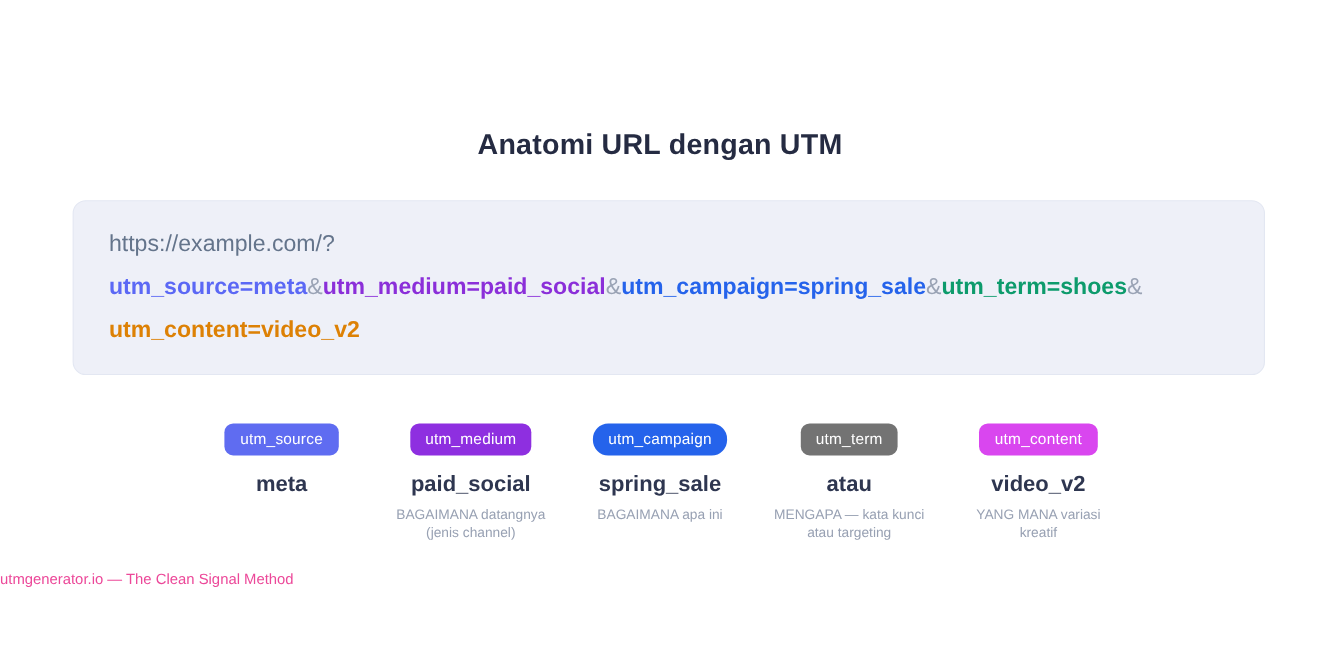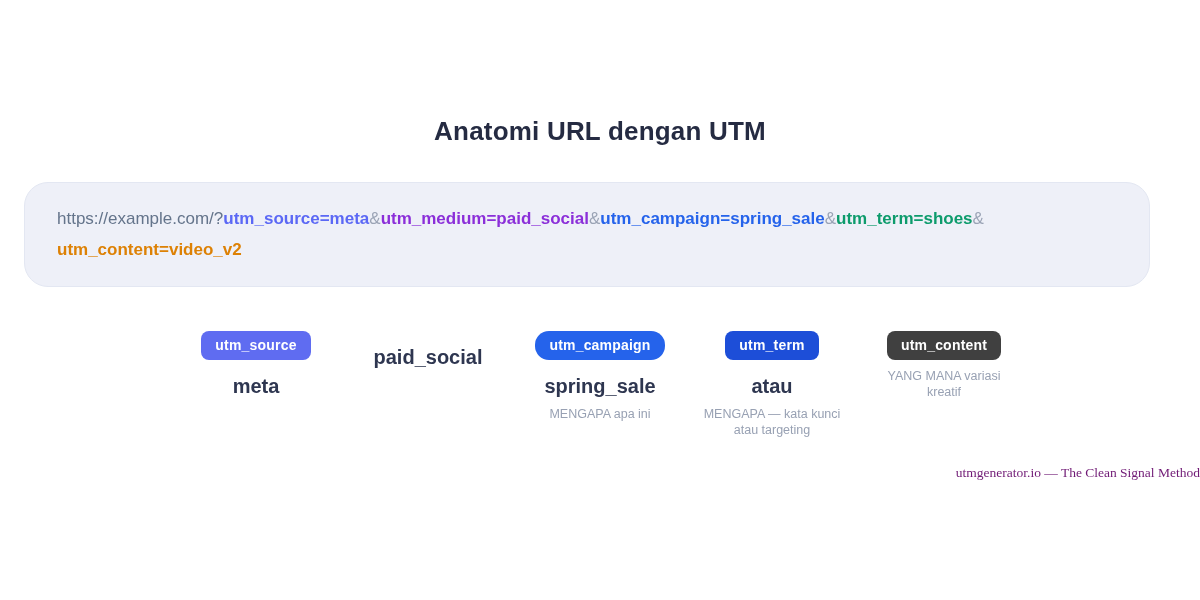--- a/index.html
+++ b/index.html
@@ -15,69 +15,68 @@
   }
   .title {
     padding-top: 116px;
     text-align: center;
     font-size: 26px;
     font-weight: 700;
     color: #252b42;
     letter-spacing: 0.2px;
   }
   .url-bar {
-    margin: 35px 50px 0 24px;
+    margin: 35px 50px 0 66px;
     padding: 20px 32px;
     background: #eef0f8;
     border: 1px solid #e3e7f2;
-    border-radius: 24px;
-    font-size: 17px;
+    border-radius: 12px;
+    font-size: 21px;
     line-height: 1.85;
     color: #64748b;
     word-break: break-word;
   }
   .seg { white-space: pre-wrap; }
   .seg.param { font-weight: 700; }
   .columns {
     margin-top: 44px;
     display: flex;
     justify-content: center;
   }
   .col {
     width: 172px;
     text-align: center;
   }
   .badge {
     display: inline-block;
     color: #ffffff;
     font-size: 14px;
-    font-weight: 700;
+    font-weight: 400;
     padding: 6px 14px 7px 14px;
     border-radius: 8px;
     letter-spacing: 0.2px;
   }
   .value {
     margin-top: 15px;
     font-size: 20px;
     font-weight: 700;
     color: #2e3650;
   }
   .desc {
     margin: 8px auto 0 auto;
     max-width: 138px;
     font-size: 12.5px;
     line-height: 1.32;
     color: #98a1b3;
   }
   .footer {
     margin-top: 26px;
-    text-align: right;
+    text-align: left;
     font-size: 13.5px;
-    color: #701a75;
-    font-family: Liberation Serif, serif;
+    color: #ec4899;
   }
 </style>
 </head>
 <body>
 
 <div class="canvas">
 
   <div class="title">Anatomi URL dengan UTM</div>
 
   <div class="url-bar">
@@ -85,37 +84,40 @@
   </div>
 
   <div class="columns">
 
     <div class="col">
       <span class="badge" style="background-color: rgb(95, 108, 241);">utm_source</span>
       <div class="value">meta</div>
     </div>
 
     <div class="col">
+      <span class="badge" style="background-color: rgb(142, 47, 224);">utm_medium</span>
       <div class="value">paid_social</div>
+      <div class="desc">BAGAIMANA datangnya (jenis channel)</div>
     </div>
 
     <div class="col">
       <span class="badge" style="background-color: rgb(37, 99, 235); border-radius: 14px;">utm_campaign</span>
       <div class="value">spring_sale</div>
-      <div class="desc">MENGAPA apa ini</div>
+      <div class="desc">BAGAIMANA apa ini</div>
     </div>
 
     <div class="col">
-      <span class="badge" style="background-color: #1d4ed8;">utm_term</span>
+      <span class="badge" style="background-color: #737373;">utm_term</span>
       <div class="value">atau</div>
       <div class="desc">MENGAPA — kata kunci atau targeting</div>
     </div>
 
     <div class="col">
-      <span class="badge" style="background-color: #404040;">utm_content</span>
+      <span class="badge" style="background-color: #d946ef;">utm_content</span>
+      <div class="value">video_v2</div>
       <div class="desc">YANG MANA variasi kreatif</div>
     </div>
 
   </div>
 
   <div class="footer">utmgenerator.io — The Clean Signal Method</div>
 
 </div>
 
 </body></html>

